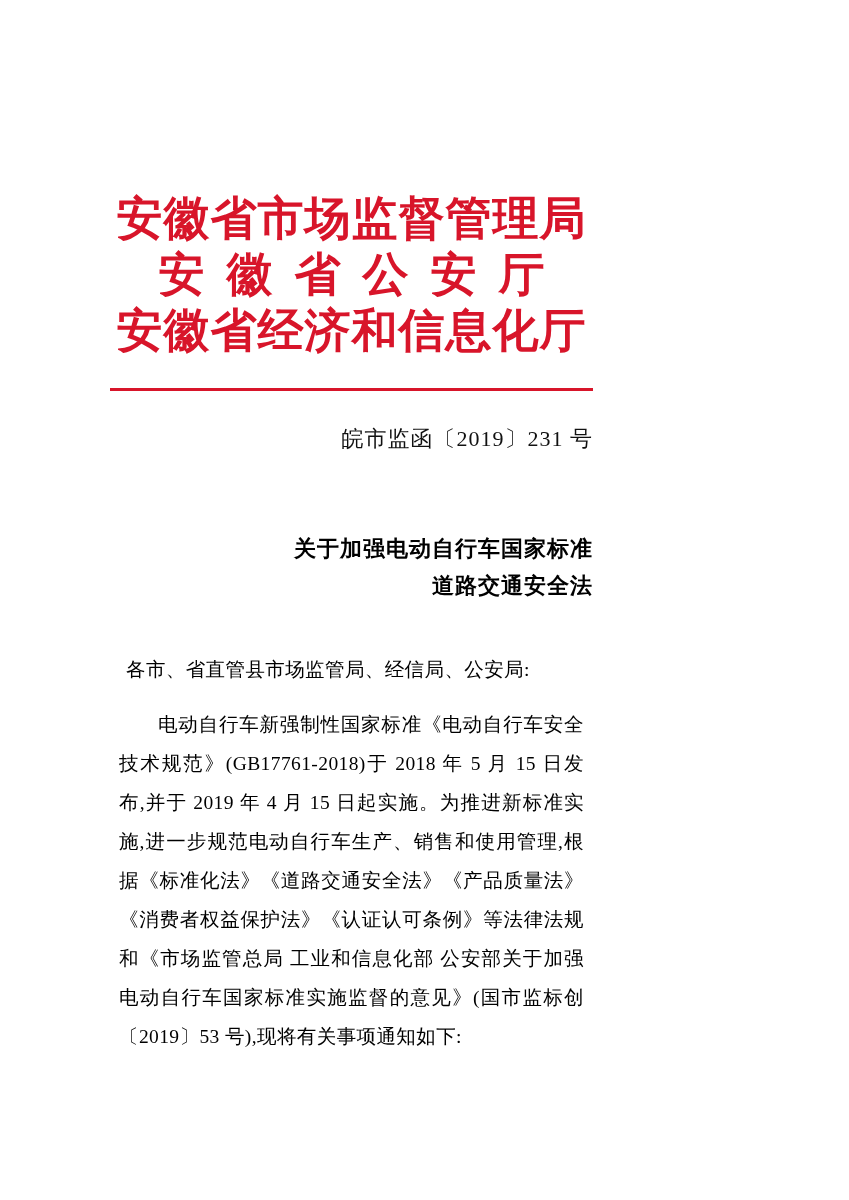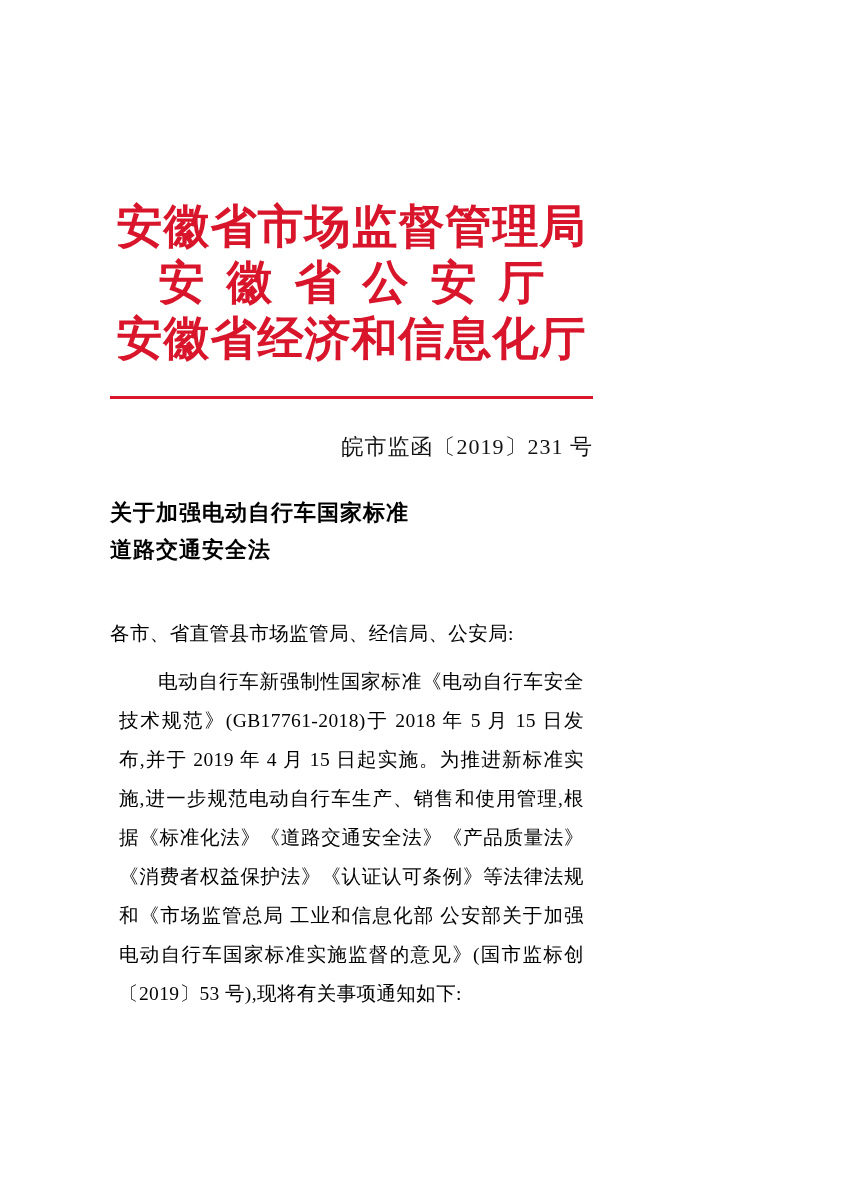--- a/index.html
+++ b/index.html
@@ -12,21 +12,21 @@
     height: 1200px;
     font-family: "Liberation Serif", "DejaVu Serif", serif;
     color: #000000;
     position: relative;
     overflow: hidden;
   }
   .page {
     width: 703px;
     height: 1200px;
     box-sizing: border-box;
-    padding: 16px 110px;
+    padding: 8px 110px;
     position: relative;
   }
 
   
   .letterhead {
     padding-top: 182px;
   }
   .lh-line {
     color: #d8152a;
     font-family: "DejaVu Serif", "Liberation Serif", serif;
@@ -53,41 +53,41 @@
   .doc-number {
     margin-top: 33px;
     text-align: right;
     font-size: 22px;
     letter-spacing: 1px;
     color: #111;
   }
 
   
   .doc-title {
-    margin-top: 32px;
-    text-align: left;
+    margin-top: 76px;
+    text-align: right;
     font-family: "DejaVu Sans", "Liberation Sans", sans-serif;
     font-weight: 700;
     font-size: 22px;
     line-height: 37px;
     letter-spacing: 1px;
     color: #000;
   }
 
   
   .body-block {
     margin-top: 46px;
     font-size: 19.5px;
     line-height: 39px;
     text-align: justify;
     text-justify: inter-ideograph;
     letter-spacing: 0.4px;
   }
   .salutation {
-    margin: 0;
+    margin: 16px;
   }
   .para {
     margin: 9px;
     text-indent: 2em;
   }
 </style>
 </head>
 <body>
 
 <div class="page">

